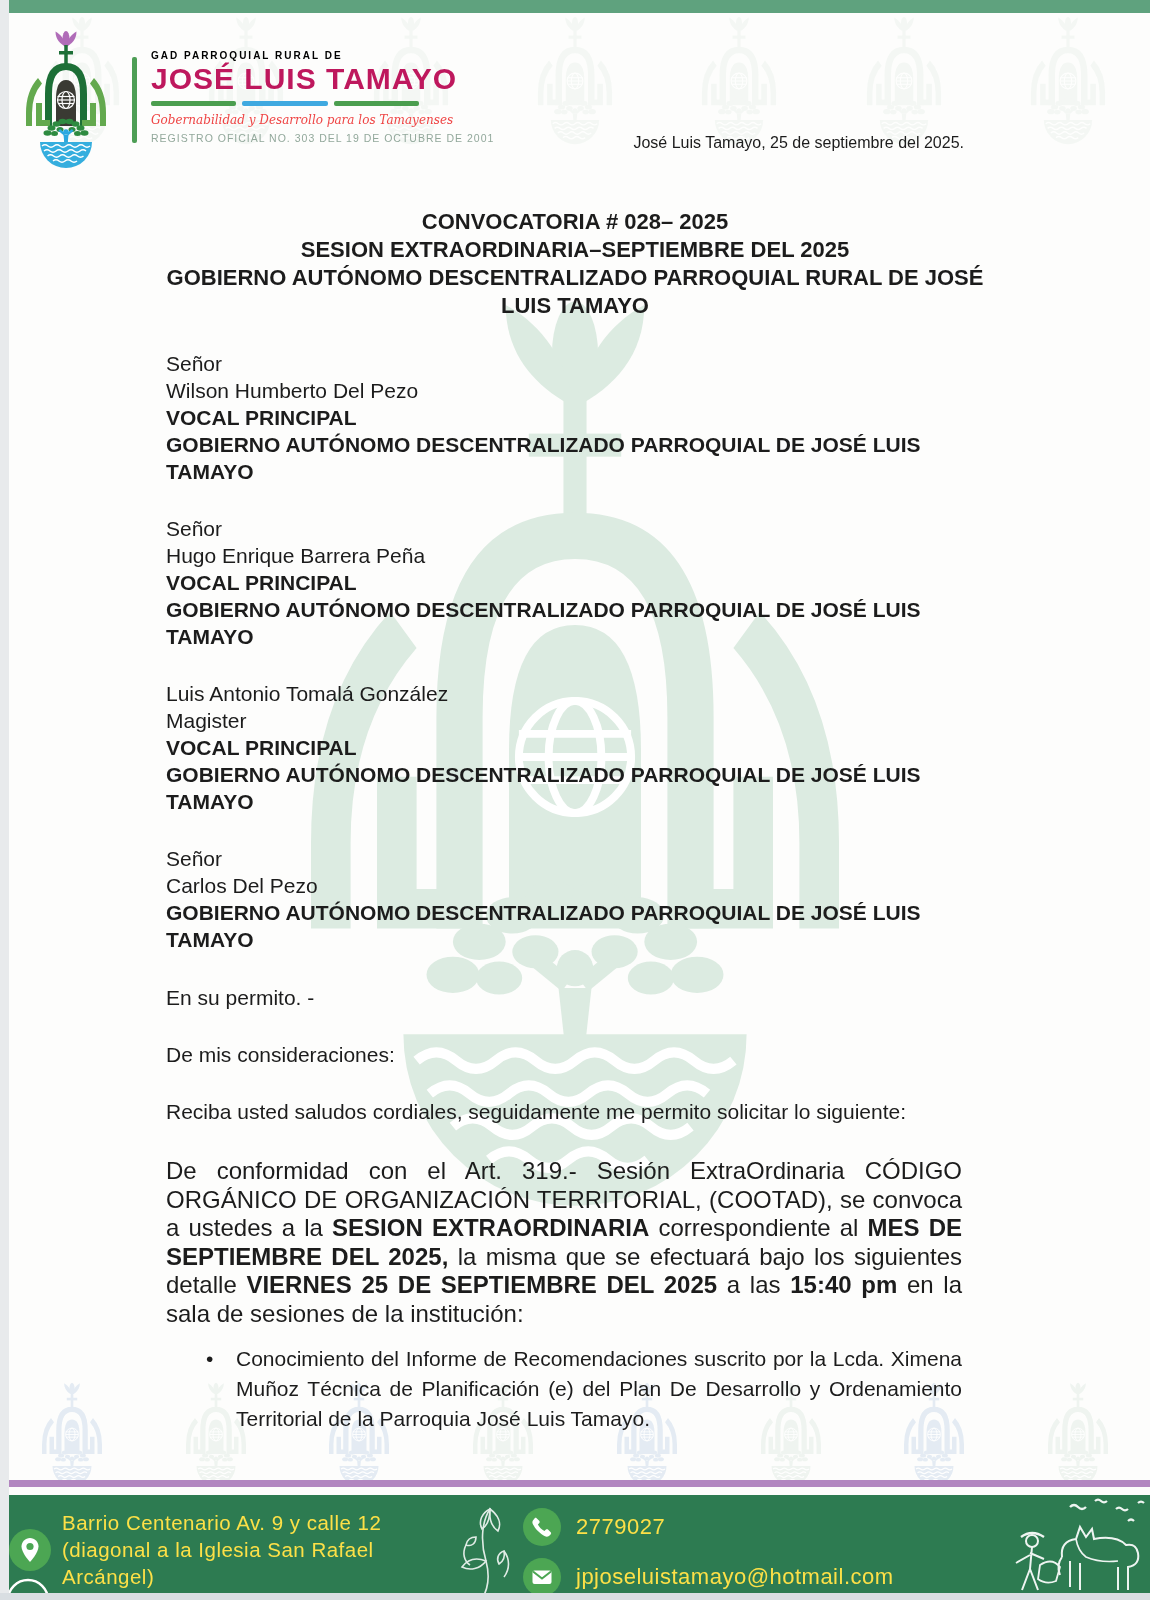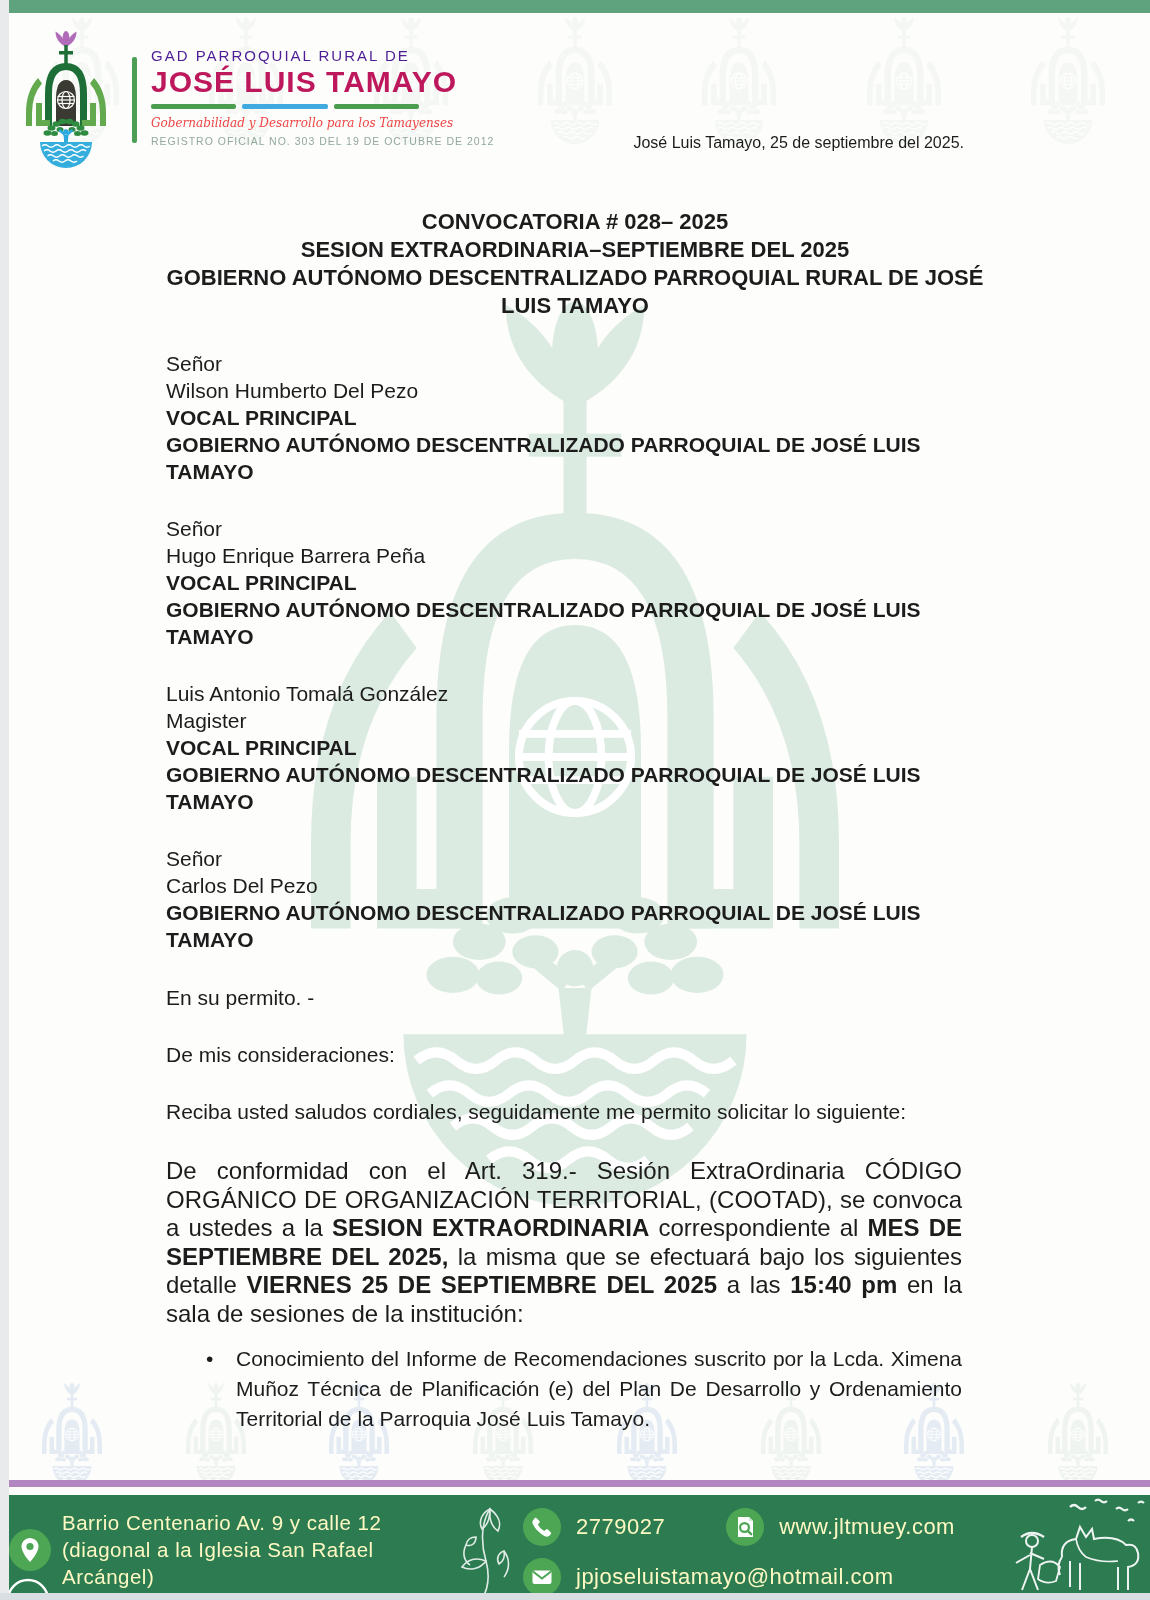--- a/index.html
+++ b/index.html
@@ -41,21 +41,21 @@
   .crest-color{--cA:#1d6f37;--cB:#63a94e;--cC:#b06cb8;--cD:#3a3a33;--cE:#2e8b40;--cF:#2ba8e0;--cG:#35aede;--cH:#ffffff;}
 
   
   .content{position:relative;z-index:2;}
   .doc-header{display:flex;align-items:flex-end;justify-content:space-between;
               padding:38px 186px 0 14px;height:170px;}
   .logo-lockup{display:flex;align-items:center;gap:14px;}
   .logo-crest svg{width:104px;height:140px;display:block;}
   .logo-divider{width:5px;height:86px;background:#4d9e55;border-radius:2px;}
   .logo-text{padding-bottom:6px;}
-  .logo-super{font-size:15px;letter-spacing:2px;color:#4c1d95;font-weight:400;}
+  .logo-super{font-size:10px;letter-spacing:2px;color:#000000;font-weight:700;}
   .logo-name{font-size:30px;font-weight:800;color:#be185d;letter-spacing:1px;line-height:1.05;margin-top:2px;}
   .logo-rule{display:flex;gap:6px;margin:6px 0 7px 0;width:268px;}
   .logo-rule span{height:5px;border-radius:2px;}
   .logo-rule .g{flex:1;background:#4b9e4f;}
   .logo-rule .b{flex:1;background:#3fa9e0;}
   .logo-tagline{font-family:"DejaVu Serif",serif;font-style:italic;font-size:12px;color:#ef4444;}
   .logo-registro{font-size:10.5px;letter-spacing:1px;color:#92a89b;margin-top:5px;}
   .date-line{font-size:16px;padding-bottom:18px;text-align:right;}
 
   .title-block{text-align:center;margin:38px 150px 0 150px;font-weight:700;font-size:22px;line-height:28px;}
@@ -67,21 +67,21 @@
   .paragraph{margin-top:33px;font-size:24px;line-height:28.5px;text-align:justify;}
   .paragraph .b{font-weight:700;}
   .bullet-item{margin-top:16px;display:flex;font-size:21px;line-height:30px;text-align:justify;}
   .bullet-dot{width:30px;padding-left:40px;box-sizing:content-box;flex:none;}
   .bullet-text{flex:1;}
 
   
   .footer{position:absolute;left:0;bottom:0;width:1150px;z-index:3;}
   .footer-purple{height:7px;background:var(--purple-line);}
   .footer-gap{height:8px;background:#fdfdfc;}
-  .footer-green{position:relative;height:105px;background:var(--footer-green);color:#fef9c3;overflow:hidden;}
+  .footer-green{position:relative;height:105px;background:var(--footer-green);color:#fde047;overflow:hidden;}
   .footer-inner{position:relative;height:100%;display:flex;align-items:flex-start;}
   .f-address{display:flex;gap:10px;align-items:center;padding:14px 0 0 8px;width:452px;flex:none;}
   .f-icon{width:44px;height:44px;flex:none;}
   .f-icon svg{width:44px;height:44px;display:block;}
   .f-addr-text{font-size:20.5px;line-height:27px;letter-spacing:.5px;width:388px;}
   .f-flowers{flex:none;width:70px;padding-top:6px;}
   .f-contacts{flex:none;padding-top:8px;}
   .f-row{display:flex;align-items:center;gap:14px;margin-top:4px;}
   .f-row .f-icon{width:40px;height:40px;}
   .f-row .f-icon svg{width:40px;height:40px;}
@@ -228,21 +228,21 @@
         <div class="logo-divider"></div>
         <div class="logo-text">
           <div class="logo-super">GAD PARROQUIAL RURAL DE</div>
           <div class="logo-name">JOSÉ LUIS TAMAYO</div>
           <div class="logo-rule">
               <span class="g"></span>
               <span class="b"></span>
               <span class="g"></span>
             </div>
           <div class="logo-tagline">Gobernabilidad y Desarrollo para los Tamayenses</div>
-          <div class="logo-registro">REGISTRO OFICIAL NO. 303 DEL 19 DE OCTUBRE DE 2012</div>
+          <div class="logo-registro">REGISTRO OFICIAL NO. 303 DEL 19 DE OCTUBRE DE 2001</div>
         </div>
       </div>
       <div class="date-line">José Luis Tamayo, 25 de septiembre del 2025.</div>
     </div>
 
     <div class="title-block">
       <div>CONVOCATORIA # 028– 2025</div>
       <div>SESION EXTRAORDINARIA–SEPTIEMBRE DEL 2025</div>
       <div>GOBIERNO AUTÓNOMO DESCENTRALIZADO PARROQUIAL RURAL DE JOSÉ LUIS TAMAYO</div>
     </div>
@@ -315,32 +315,20 @@
         </div>
         <div class="f-contacts">
           <div class="f-row">
             <div class="f-icon">
               <svg viewBox="0 0 40 40">
                 <circle cx="20" cy="20" r="19" fill="#4ca653"></circle>
                 <path d="M14.6,11.2 L17.2,13.8 C17.8,14.4 17.8,15.3 17.3,15.9 L15.9,17.5 C16.9,19.8 19.9,22.9 22.4,24 L24,22.6 C24.6,22.1 25.6,22.1 26.2,22.7 L28.7,25.3 C29.3,25.9 29.3,26.9 28.6,27.5 L27,28.9 C25.9,29.8 24.3,30 23,29.3 C18.1,26.8 13.2,21.9 10.8,17 C10.1,15.7 10.3,14 11.3,13 L12.7,11.2 C13.2,10.6 14.1,10.6 14.6,11.2 Z" fill="#ffffff"></path>
               </svg>
             </div>
             <div class="f-label">2779027</div>
-            <div class="f-web">
-              <div class="f-icon">
-                <svg viewBox="0 0 40 40">
-                  <circle cx="20" cy="20" r="19" fill="#4ca653"></circle>
-                  <path d="M13,10 L24,10 L28,14 L28,30 L13,30 Z" fill="#ffffff"></path>
-                  <path d="M24,10 L24,14 L28,14 Z" fill="#cfe7d2"></path>
-                  <circle cx="19.5" cy="20.5" r="4.4" fill="none" stroke="#4ca653" stroke-width="2.2"></circle>
-                  <line x1="22.8" y1="23.8" x2="26.2" y2="27.2" stroke="#4ca653" stroke-width="2.4" stroke-linecap="round"></line>
-                </svg>
-              </div>
-              <div class="f-label">www.jltmuey.com</div>
-            </div>
           </div>
           <div class="f-row f-row2">
             <div class="f-icon">
               <svg viewBox="0 0 40 40">
                 <circle cx="20" cy="20" r="19" fill="#4ca653"></circle>
                 <rect x="10.5" y="13.5" width="19" height="13.5" rx="2" fill="#ffffff"></rect>
                 <path d="M11,14.5 L20,21.5 L29,14.5" fill="none" stroke="#4ca653" stroke-width="2"></path>
               </svg>
             </div>
             <div class="f-label">jpjoseluistamayo@hotmail.com</div>

